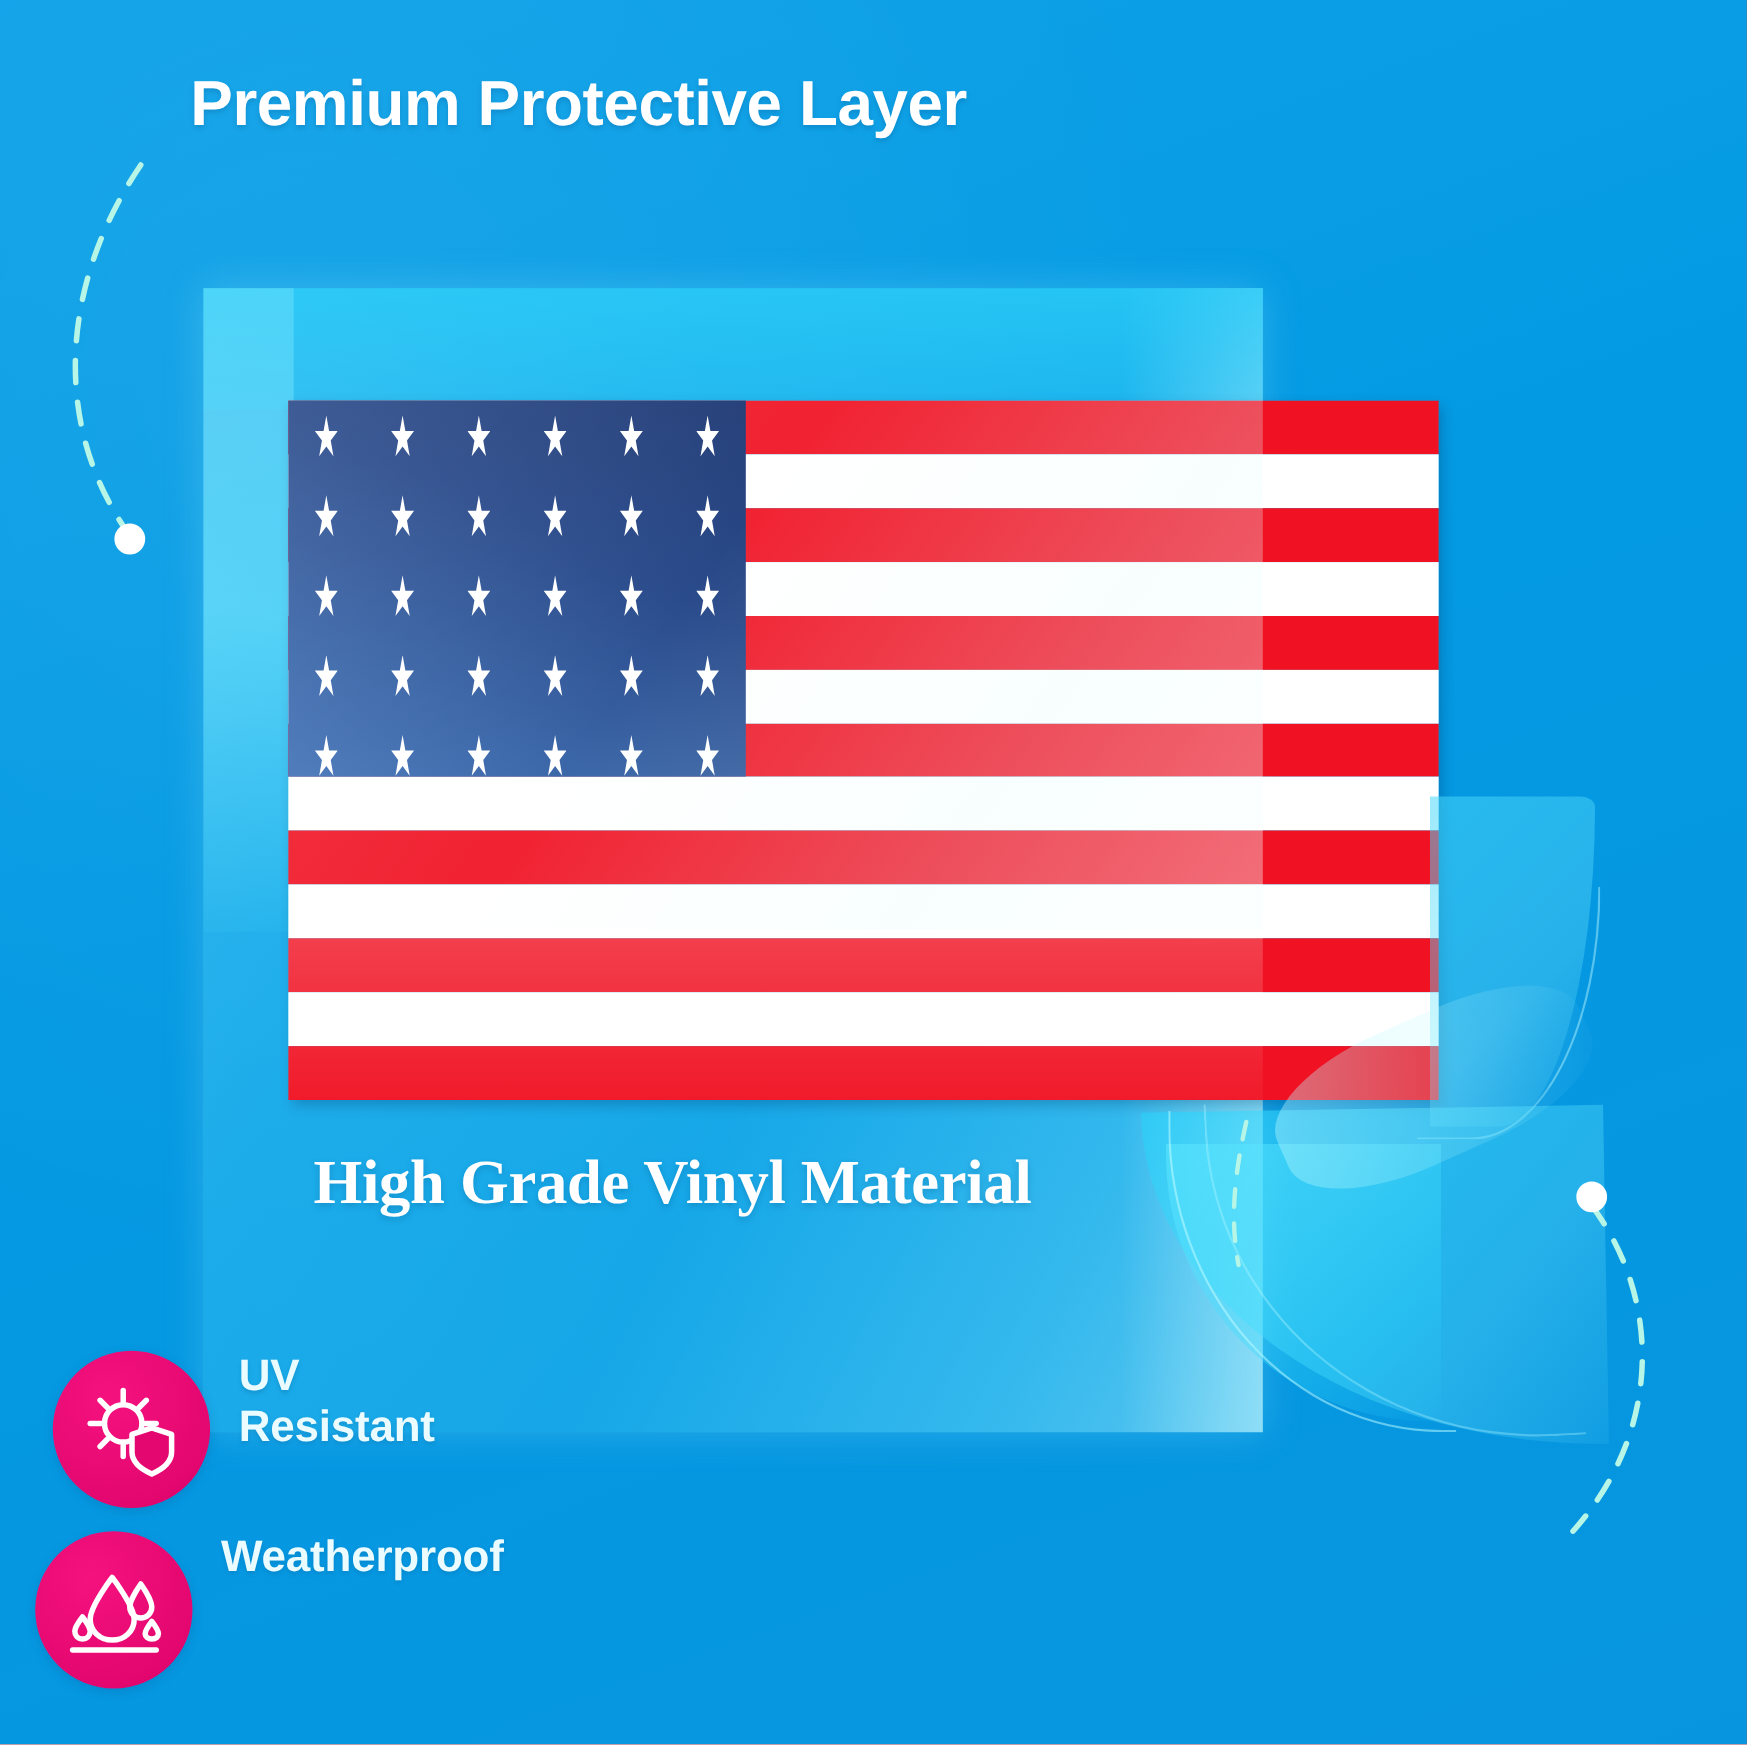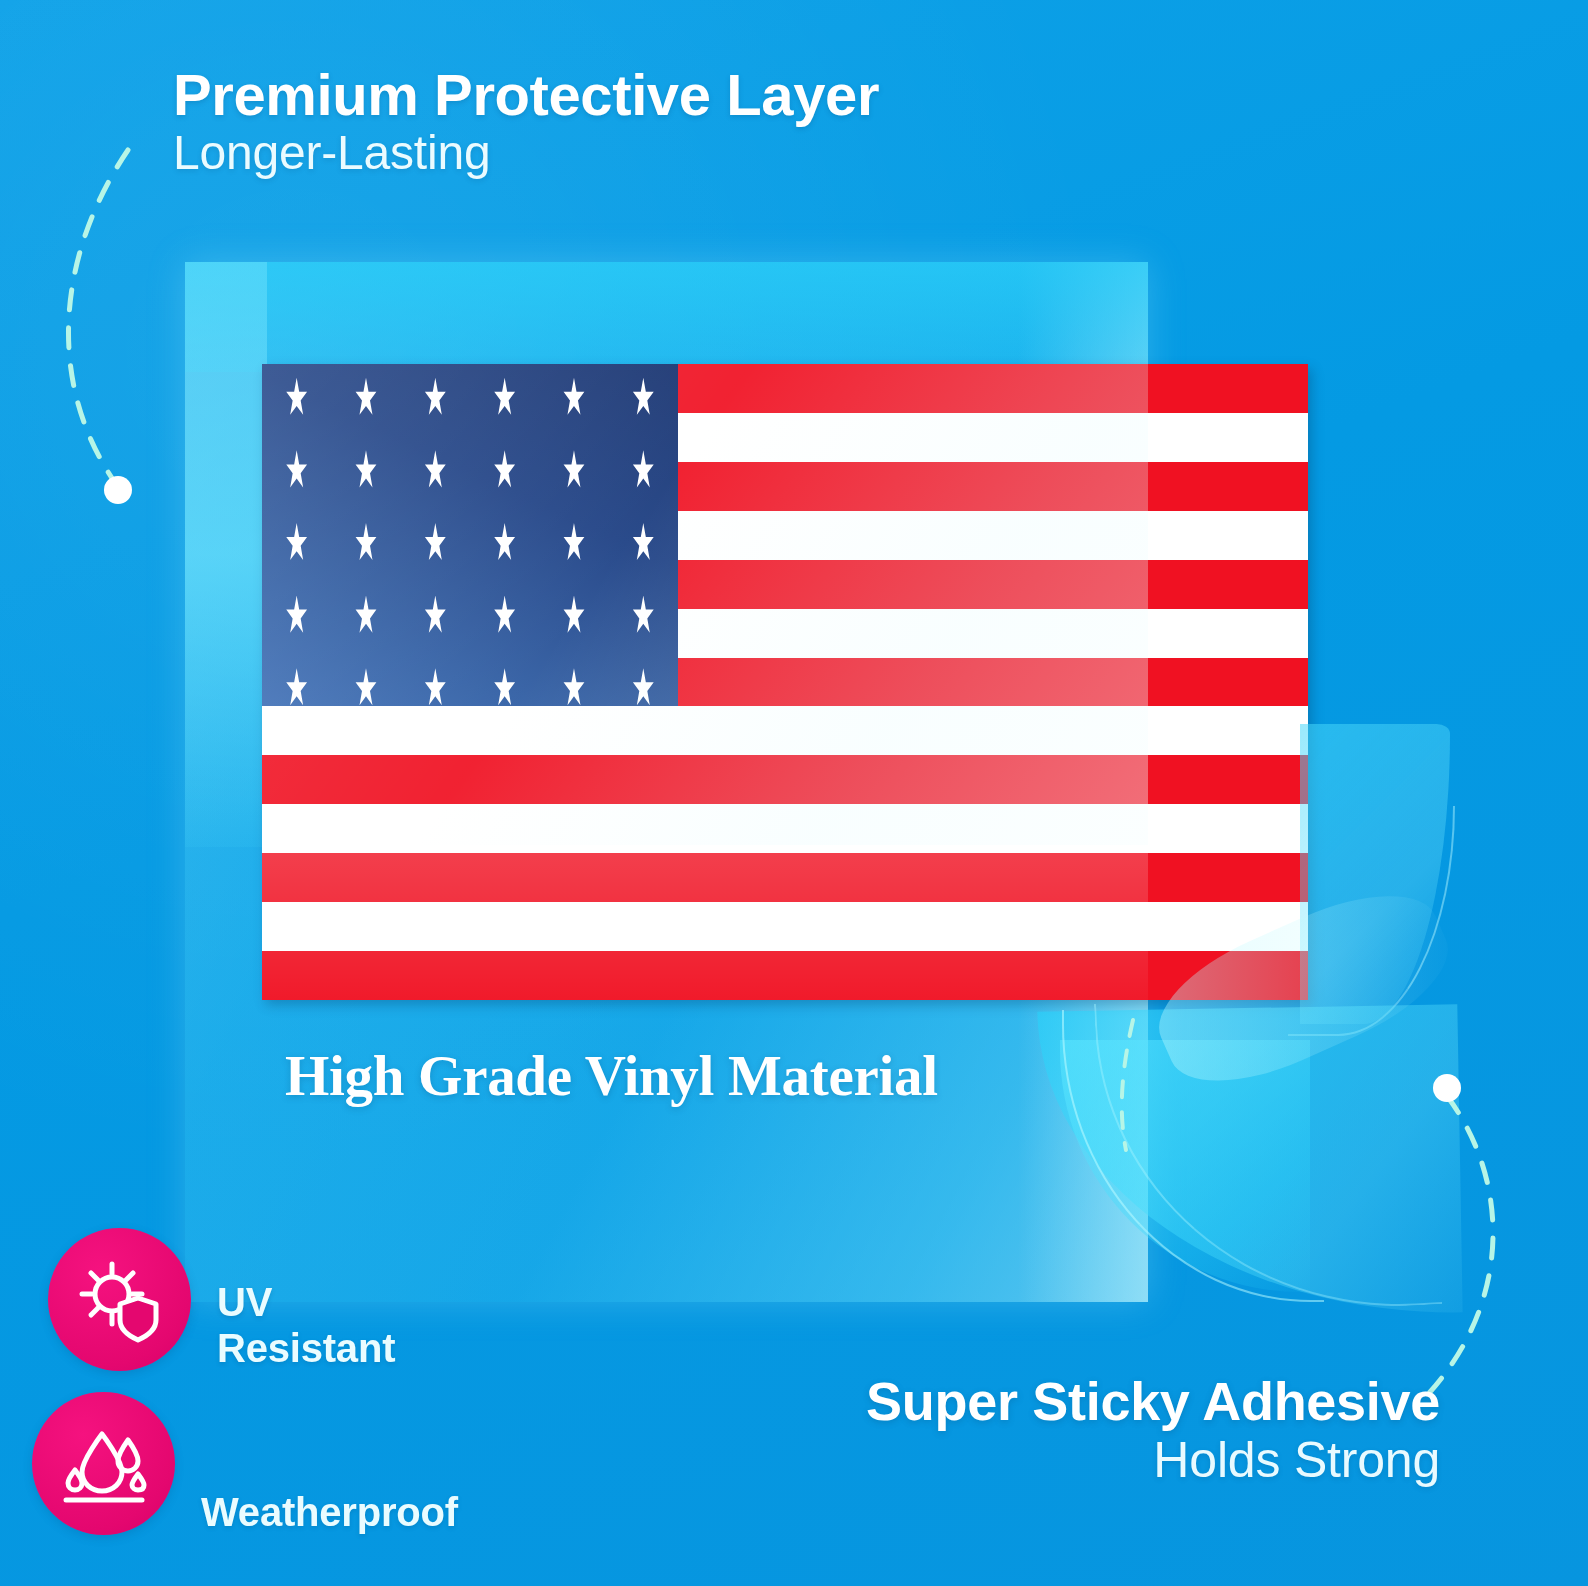--- a/index.html
+++ b/index.html
@@ -286,21 +286,21 @@
     pointer-events: none;
   }
 
   
   .dashes { position: absolute; inset: 0; pointer-events: none; }
 
   
   .badge-row {
     position: absolute;
     display: flex;
-    align-items: flex-end;
+    align-items: flex-start;
   }
   .badge-row.uv   { left: 48px; top: 1228px; }
   .badge-row.wp   { left: 32px; top: 1392px; }
 
   .badge-circle {
     width: 143px;
     height: 143px;
     border-radius: 50%;
     background: radial-gradient(circle at 36% 30%, #f5127f, #e4076f 70%, #d6006a 100%);
     display: flex;
@@ -438,29 +438,24 @@
     <circle cx="118" cy="490" r="14" fill="#ffffff"></circle>
 
     <path d="M 1447 1096 C 1510 1180, 1512 1300, 1430 1392" fill="none" stroke="#b7f5e6" stroke-width="5" stroke-dasharray="20 18" stroke-linecap="round"></path>
     <circle cx="1447" cy="1088" r="14" fill="#ffffff"></circle>
 
     <path d="M 1133 1020 C 1122 1068, 1118 1110, 1126 1150" fill="none" stroke="#b7f5e6" stroke-width="4" stroke-dasharray="16 15" stroke-linecap="round"></path>
   </svg>
 
   <div class="headline-block">
     <div class="headline-main">Premium Protective Layer</div>
-    <div class="headline-sub">Longer-Lasting</div>
   </div>
 
   <div class="mid-title">High Grade Vinyl Material</div>
 
-  <div class="bottom-right-block">
-    <div class="br-main">Super Sticky Adhesive</div>
-    <div class="br-sub">Holds Strong</div>
-  </div>
 
   <div class="badge-row uv">
     <div class="badge-circle">
       <svg width="92" height="92" viewBox="0 0 92 92">
         <g stroke="#ffffff" stroke-width="5" stroke-linecap="round" fill="none">
           <circle cx="38" cy="40" r="17"></circle>
           <line x1="38" y1="10" x2="38" y2="20"></line>
           <line x1="38" y1="60" x2="38" y2="70"></line>
           <line x1="8" y1="40" x2="18" y2="40"></line>
           <line x1="58" y1="40" x2="68" y2="40"></line>

